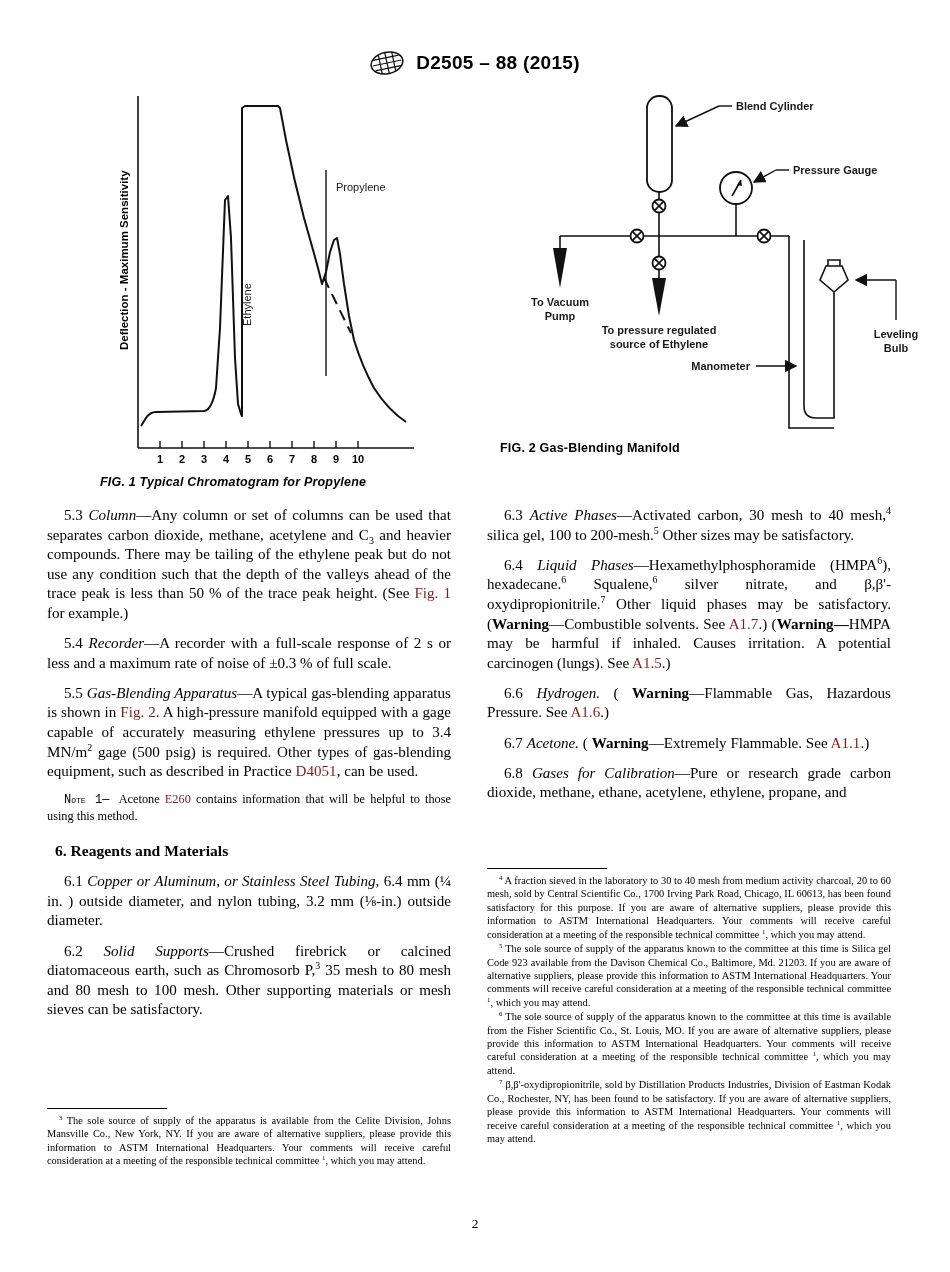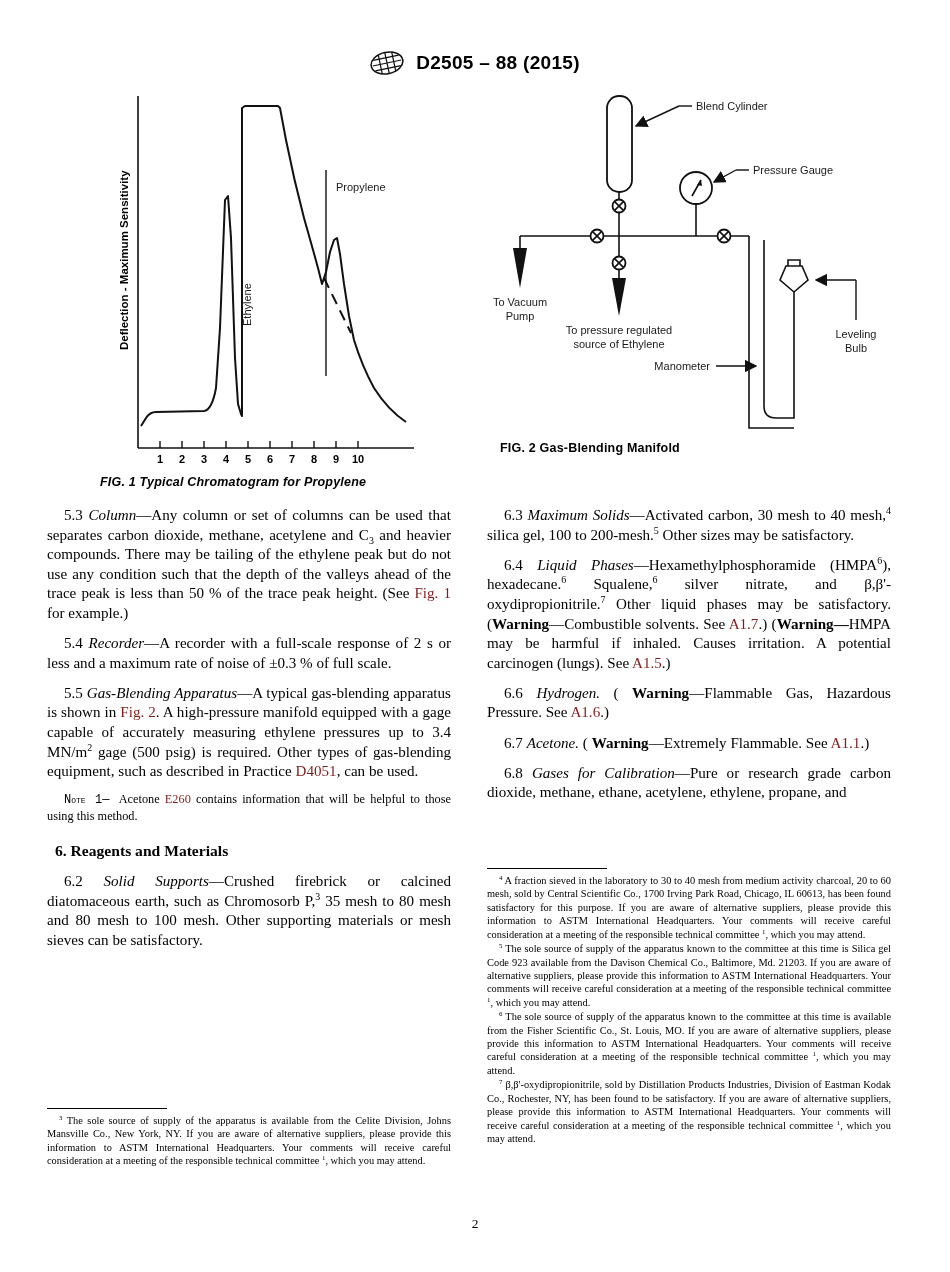--- a/index.html
+++ b/index.html
@@ -49,24 +49,25 @@
   
   .fig1-wrap {
     position: absolute;
     left: 108px;
     top: 88px;
     width: 310px;
     height: 400px;
   }
   .fig2-wrap {
     position: absolute;
-    left: 464px;
+    left: 504px;
     top: 88px;
     width: 430px;
     height: 380px;
+    font-weight: bold;
   }
   .fig-caption {
     font-family: "Liberation Sans", sans-serif;
     font-weight: bold;
     font-size: 12.5px;
     text-align: left;
     letter-spacing: 0.2px;
   }
   .fig1-caption {
     position: absolute;
@@ -326,32 +327,33 @@
     <p class="para"><span class="sec-num">5.3</span> <span class="it">Column</span><span>—Any column or set of columns can be used that separates carbon dioxide, methane, acetylene and C</span><sub>3</sub><span> and heavier compounds. There may be tailing of the ethylene peak but do not use any condition such that the depth of the valleys ahead of the trace peak is less than 50 % of the trace peak height. (See </span><span class="ref">Fig. 1</span><span> for example.)</span></p>
 
     <p class="para"><span class="sec-num">5.4</span> <span class="it">Recorder</span><span>—A recorder with a full-scale response of 2 s or less and a maximum rate of noise of ±0.3 % of full scale.</span></p>
 
     <p class="para"><span class="sec-num">5.5</span> <span class="it">Gas-Blending Apparatus</span><span>—A typical gas-blending apparatus is shown in </span><span class="ref">Fig. 2</span><span>. A high-pressure manifold equipped with a gage capable of accurately measuring ethylene pressures up to 3.4 MN/m</span><sup>2</sup><span> gage (500 psig) is required. Other types of gas-blending equipment, such as described in Practice </span><span class="ref">D4051</span><span>, can be used.</span></p>
 
     <p class="note-para"><span class="note-label">Note</span><span class="note-label"> 1— </span><span>Acetone </span><span class="ref">E260</span><span> contains information that will be helpful to those using this method.</span></p>
 
     <h2 class="sec-heading">6.  Reagents and Materials</h2>
 
+    <p class="para"><span class="sec-num">6.1</span> <span class="it">Copper or Aluminum, or Stainless Steel Tubing,</span><span> 6.4 mm (¼ in. ) outside diameter, and nylon tubing, 3.2 mm (⅛-in.) outside diameter.</span></p>
 
     <p class="para"><span class="sec-num">6.2</span> <span class="it">Solid Supports</span><span>—Crushed firebrick or calcined diatomaceous earth, such as Chromosorb P,</span><sup>3</sup><span> 35 mesh to 80 mesh and 80 mesh to 100 mesh. Other supporting materials or mesh sieves can be satisfactory.</span></p>
   </div>
 
   <div class="footnotes fn-left">
     <div class="fn-rule"></div>
     <p class="fn"><sup>3</sup><span> The sole source of supply of the apparatus is available from the Celite Division, Johns Mansville Co., New York, NY. If you are aware of alternative suppliers, please provide this information to ASTM International Headquarters. Your comments will receive careful consideration at a meeting of the responsible technical committee </span><sup>1</sup><span>, which you may attend.</span></p>
   </div>
 
   <div class="col col-right">
 
-    <p class="para"><span class="sec-num">6.3</span> <span class="it">Maximum Solids</span><span>—Activated carbon, 30 mesh to 40 mesh,</span><sup>4</sup><span> silica gel, 100 to 200-mesh.</span><sup>5</sup><span> Other sizes may be satisfactory.</span></p>
+    <p class="para"><span class="sec-num">6.3</span> <span class="it">Active Phases</span><span>—Activated carbon, 30 mesh to 40 mesh,</span><sup>4</sup><span> silica gel, 100 to 200-mesh.</span><sup>5</sup><span> Other sizes may be satisfactory.</span></p>
 
     <p class="para"><span class="sec-num">6.4</span> <span class="it">Liquid Phases</span><span>—Hexamethylphosphoramide (HMPA</span><sup>6</sup><span>), hexadecane.</span><sup>6</sup><span> Squalene,</span><sup>6</sup><span> silver nitrate, and β,β'-oxydipropionitrile.</span><sup>7</sup><span> Other liquid phases may be satisfactory. (</span><span class="bd">Warning</span><span>—Combustible solvents. See </span><span class="ref">A1.7</span><span>.) (</span><span class="bd">Warning—</span><span>HMPA may be harmful if inhaled. Causes irritation. A potential carcinogen (lungs). See </span><span class="ref">A1.5</span><span>.)</span></p>
 
 
     <p class="para"><span class="sec-num">6.6</span> <span class="it">Hydrogen.</span><span> ( </span><span class="bd">Warning</span><span>—Flammable Gas, Hazardous Pressure. See </span><span class="ref">A1.6</span><span>.)</span></p>
 
     <p class="para"><span class="sec-num">6.7</span> <span class="it">Acetone.</span><span> ( </span><span class="bd">Warning</span><span>—Extremely Flammable. See </span><span class="ref">A1.1</span><span>.)</span></p>
 
     <p class="para"><span class="sec-num">6.8</span> <span class="it">Gases for Calibration</span><span>—Pure or research grade carbon dioxide, methane, ethane, acetylene, ethylene, propane, and</span></p>
   </div>

